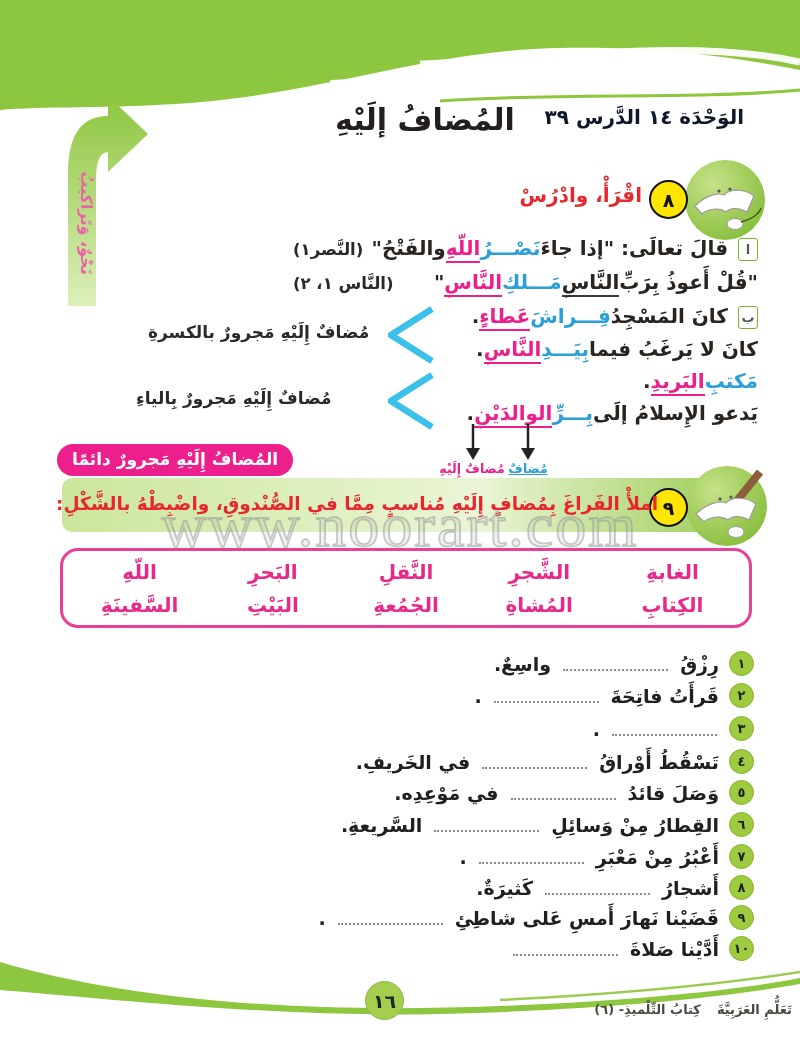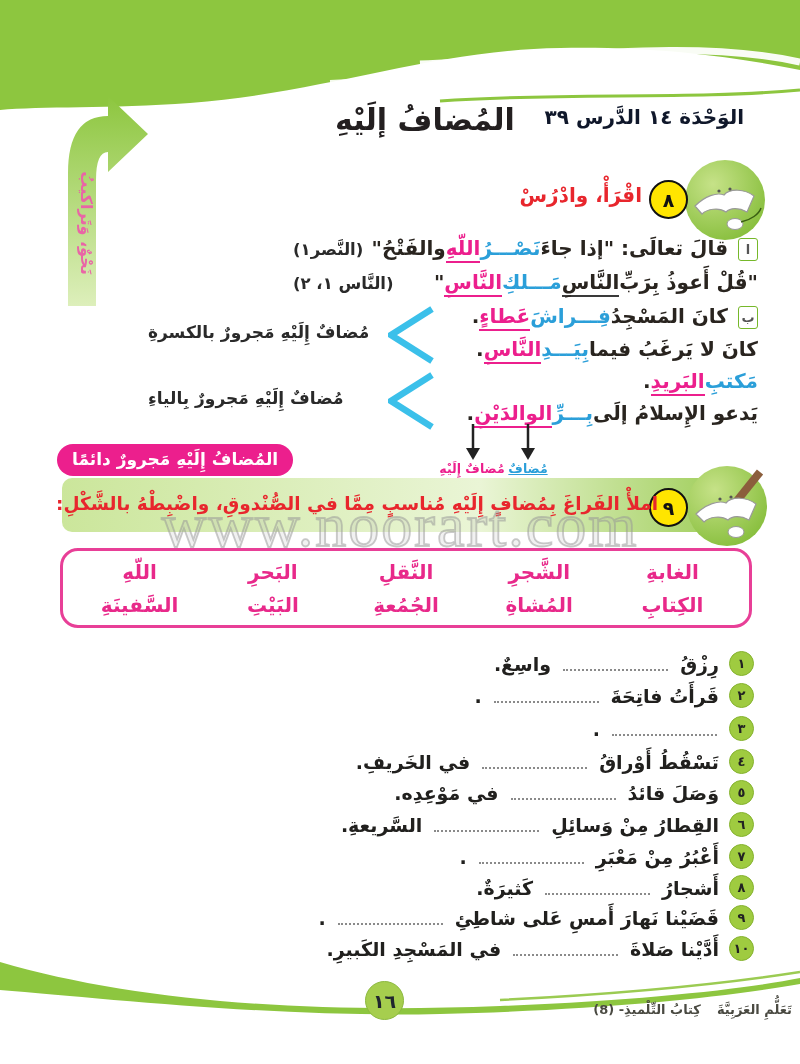--- a/index.html
+++ b/index.html
@@ -171,21 +171,21 @@
 </div>
 
 <svg class="abs" style="left:388px;top:306px" width="46" height="58" viewBox="0 0 46 58">
   <polyline class="brace" points="44,3 3,29 44,55"></polyline>
 </svg>
 <div class="abs brace-label" style="left:148px;top:322px">مُضافٌ إِلَيْهِ مَجرورٌ بالكسرةِ</div>
 
 <svg class="abs" style="left:388px;top:372px" width="46" height="58" viewBox="0 0 46 58">
   <polyline class="brace" points="44,3 3,29 44,55"></polyline>
 </svg>
-<div class="abs brace-label" style="left:148px;top:388px">مُضافٌ إِلَيْهِ مَجرورٌ بِالياءِ</div>
+<div class="abs brace-label" style="left:136px;top:388px">مُضافٌ إِلَيْهِ مَجرورٌ بِالياءِ</div>
 
 <svg class="abs darrow" style="left:521px;top:424px" width="14" height="36" viewBox="0 0 14 36">
   <line x1="7" y1="0" x2="7" y2="25"></line>
     <polygon points="0,24 14,24 7,36"></polygon>
 </svg>
 <svg class="abs darrow" style="left:466px;top:424px" width="14" height="36" viewBox="0 0 14 36">
   <line x1="7" y1="0" x2="7" y2="25"></line>
     <polygon points="0,24 14,24 7,36"></polygon>
 </svg>
 <div id="arrow-lab-mudaf" class="abs arrow-lab">مُضافٌ</div>
@@ -277,24 +277,23 @@
 <div class="abs xrow" style="top:905px">
   <span class="numcirc">٩</span>
   <span>قَضَيْنا نَهارَ أَمسِ عَلى شاطِئِ</span>
   <span class="blank"></span>
   <span>.</span>
 </div>
 <div class="abs xrow" style="top:936px">
   <span class="numcirc">١٠</span>
   <span>أَدَّيْنا صَلاةَ</span>
   <span class="blank"></span>
-  <span>في المَسْجِدِ الكَبيرِ.</span>
 </div>
 
 <svg id="bottom-swoosh" class="abs" width="800" height="90" viewBox="0 0 800 90">
   <path d="M0,14 C130,52 300,66 500,58 C650,52 750,40 800,30 L800,36 C720,50 600,62 440,66 C280,70 100,50 0,42 Z" fill="#8DC63F"></path>
   <path d="M800,24 C710,38 620,46 500,52" stroke="#9BCB52" stroke-width="2.5" fill="none"></path>
 </svg>
 <div class="abs page-circle">١٦</div>
 <div class="abs footer-text">
   <span>تَعَلُّمِ العَرَبِيَّةَ</span>
-  <span>كِتابُ التِّلْميذِ- (8)</span>
+  <span>كِتابُ التِّلْميذِ- (٦)</span>
 </div>
 
 </body></html>

